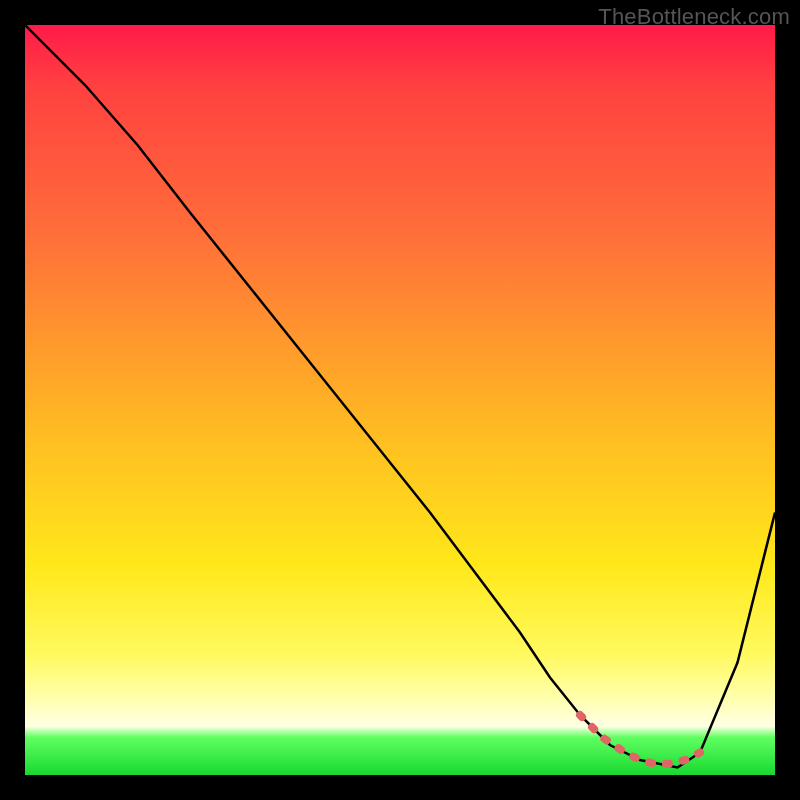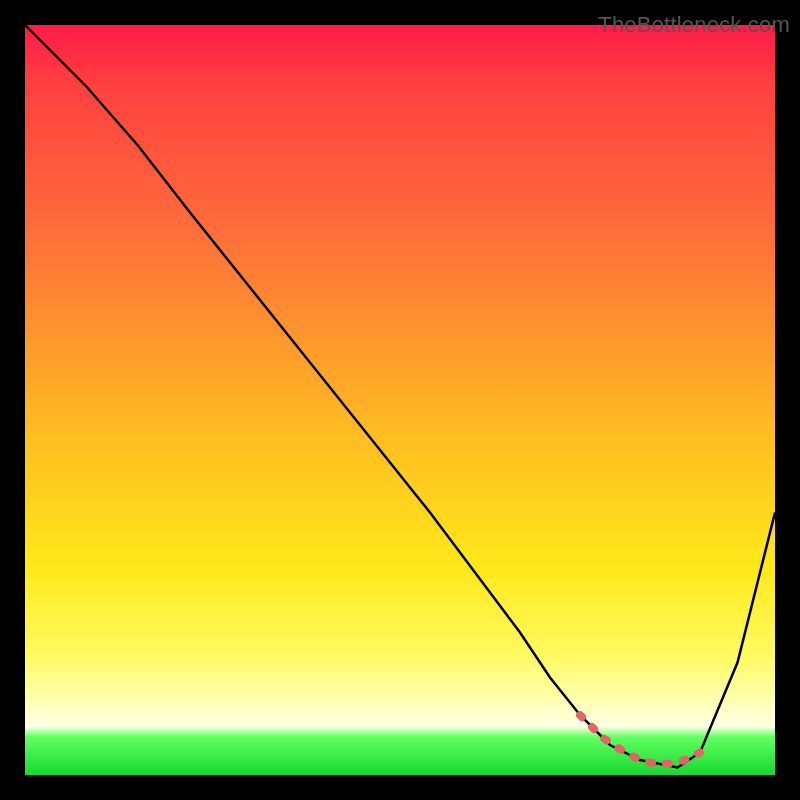--- a/index.html
+++ b/index.html
@@ -11,21 +11,21 @@
     font-family: Arial, Helvetica, sans-serif;
   }
   .outer {
     position: relative;
     width: 800px;
     height: 800px;
     background: #000;
   }
   .watermark {
     position: absolute;
-    top: 12px;
+    top: 4px;
     right: 10px;
     color: #555;
     font-size: 22px;
     font-weight: 500;
     letter-spacing: 0.2px;
     z-index: 5;
   }
   .plot-box {
     position: absolute;
     left: 25px;

